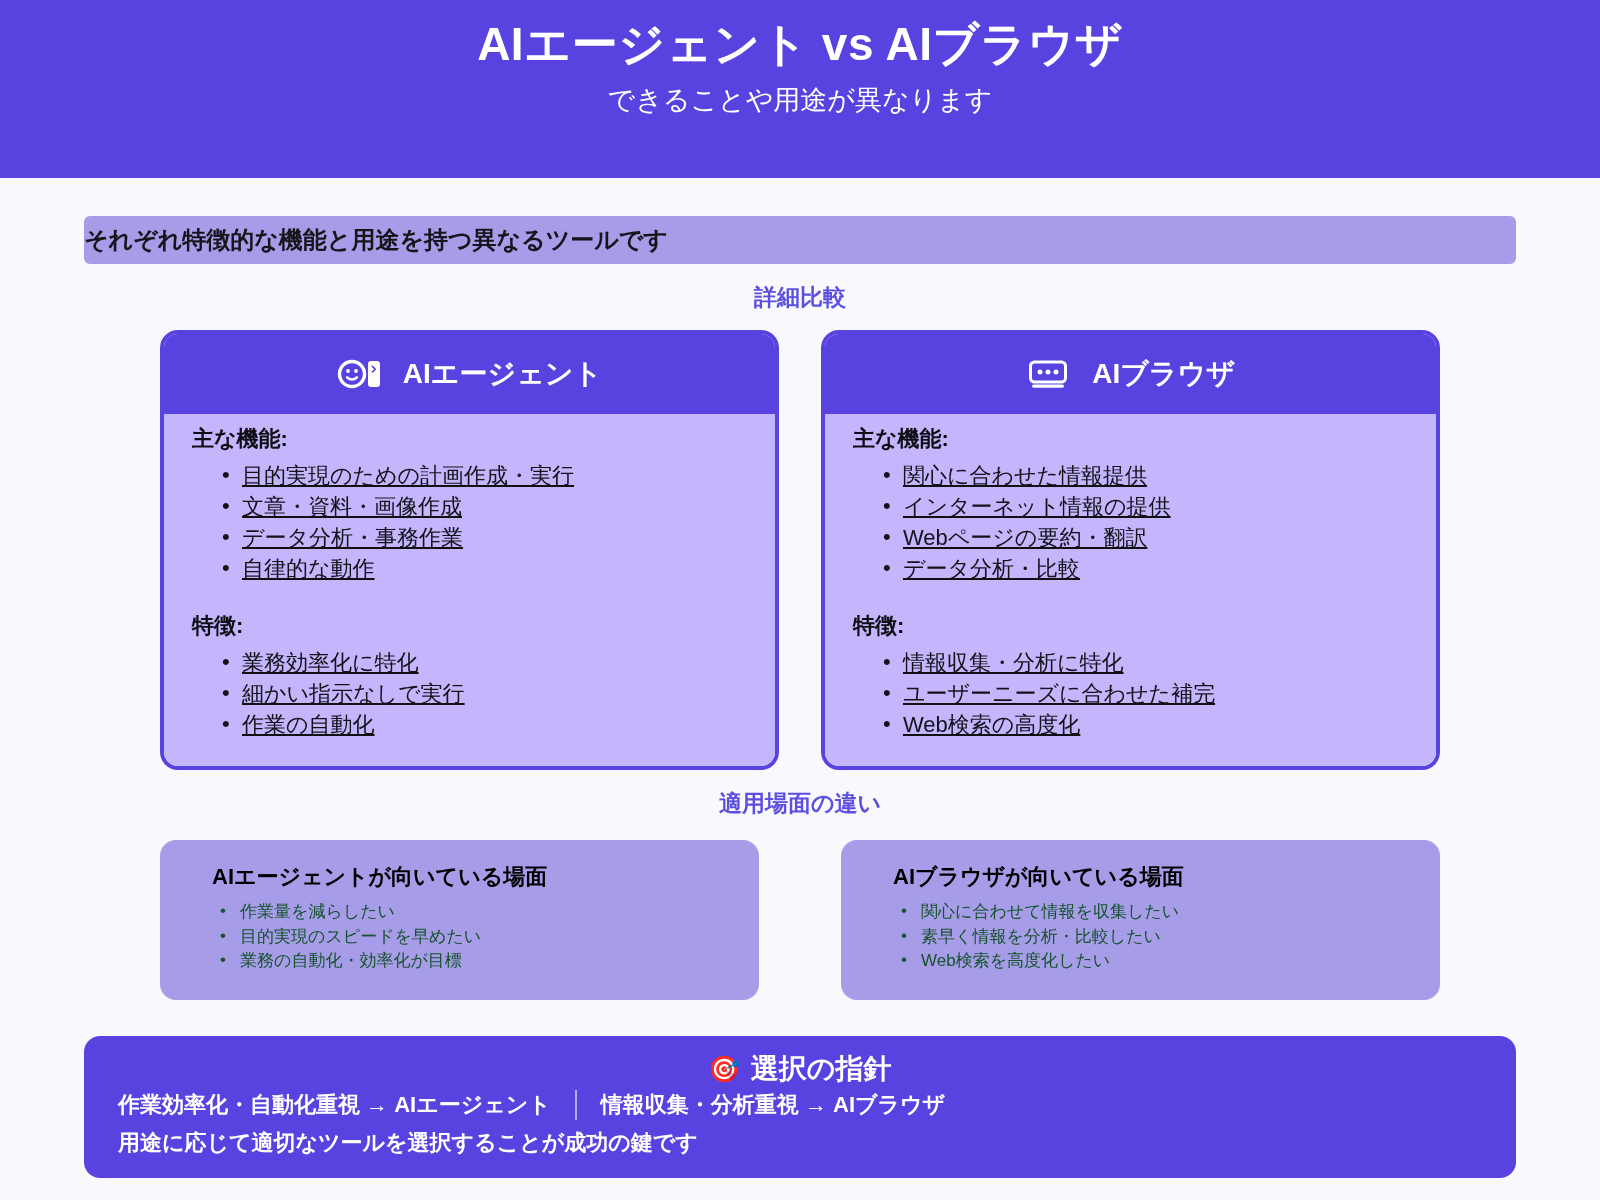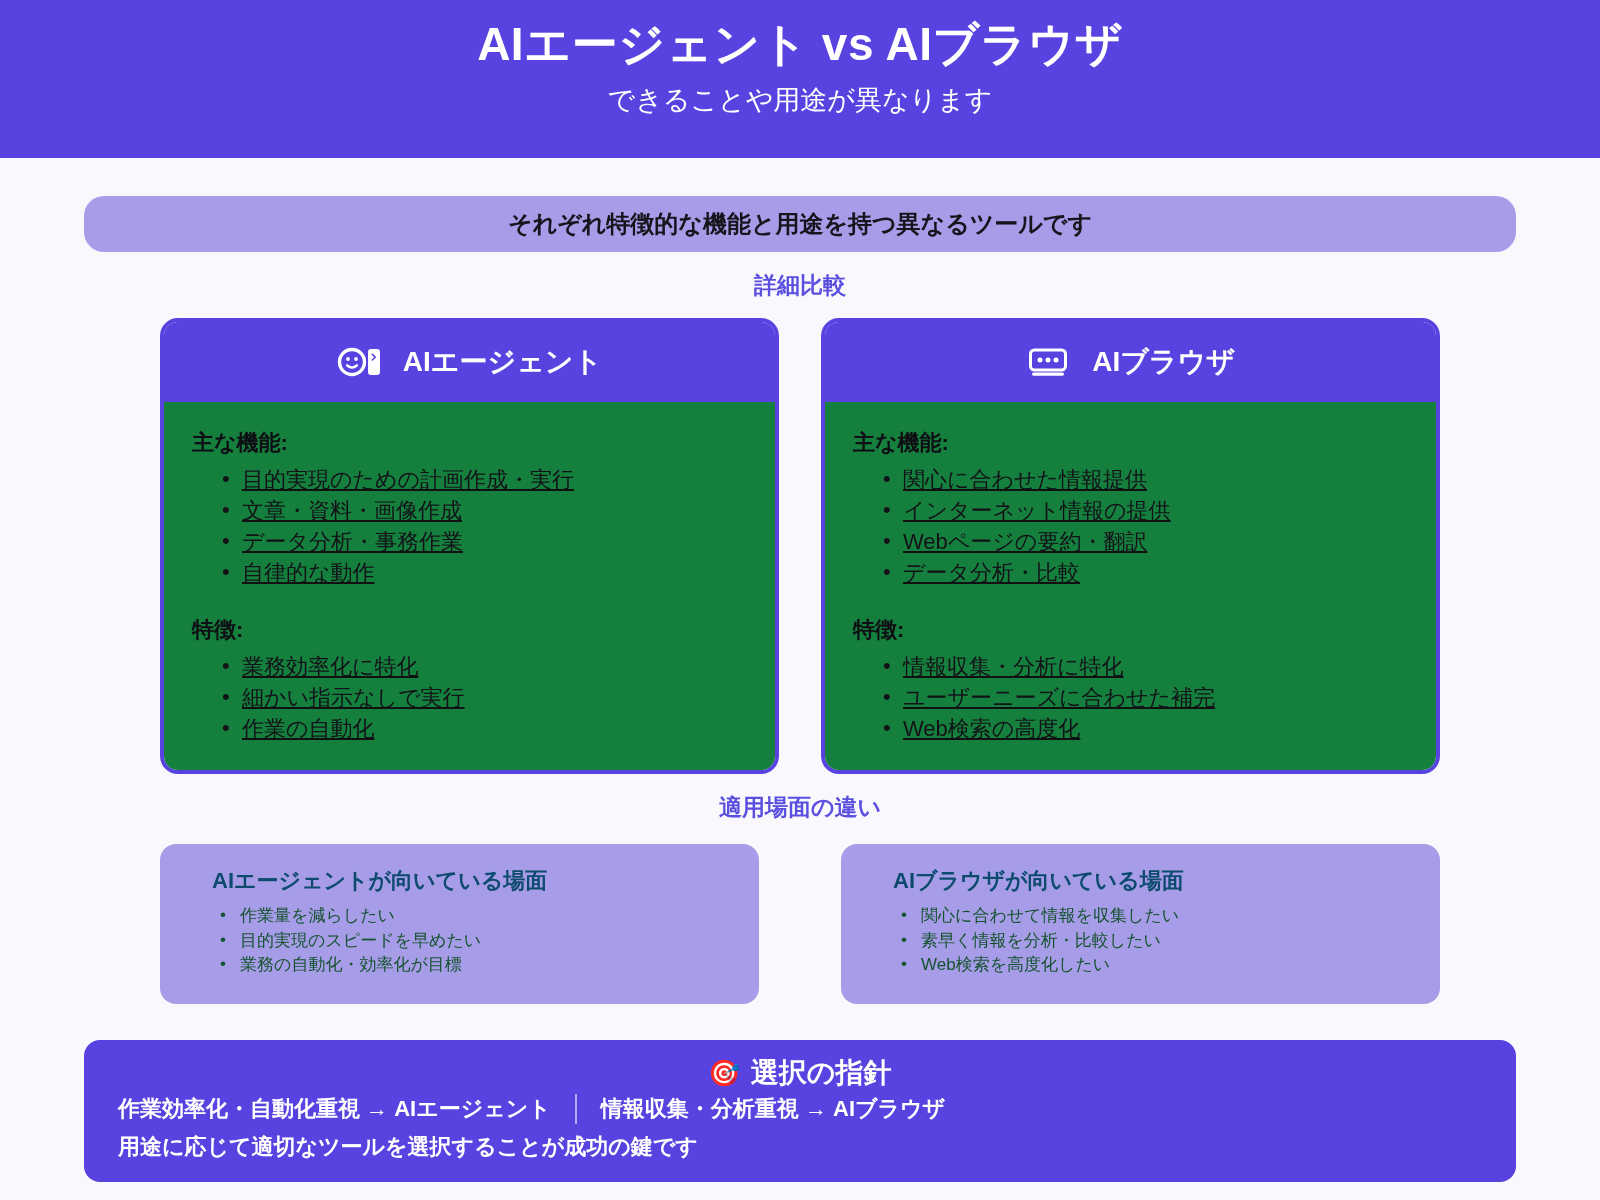--- a/index.html
+++ b/index.html
@@ -11,21 +11,21 @@
     height: 1200px;
     background: #f8f8fd;
     font-family: "Liberation Sans", "DejaVu Sans", sans-serif;
     color: #111111;
     overflow: hidden;
   }
 
   
   .hero {
     background: #5843e0;
-    height: 158px;
+    height: 178px;
     box-sizing: border-box;
     padding-top: 16px;
     text-align: center;
     color: #ffffff;
   }
   .hero-title {
     font-size: 46px;
     font-weight: bold;
     letter-spacing: 0.5px;
     line-height: 1.25;
@@ -35,25 +35,25 @@
     font-size: 27px;
     font-weight: normal;
     margin: 10px 0 0 0;
     line-height: 1.2;
   }
 
   
   .banner {
     margin: 38px 84px 0 84px;
     background: #a79ce8;
-    border-radius: 20px;
-    height: 56px;
+    border-radius: 6px;
+    height: 48px;
     display: flex;
     align-items: center;
-    justify-content: center;
+    justify-content: flex-start;
   }
   .banner-text {
     font-size: 24px;
     font-weight: bold;
     color: #15151c;
   }
 
   .section-heading {
     text-align: center;
     font-size: 23px;
@@ -85,22 +85,22 @@
     justify-content: center;
     gap: 22px;
     margin: -1px;
   }
   .card-head-title {
     font-size: 28px;
     font-weight: bold;
     color: #ffffff;
   }
   .card-body {
-    background: #15803d;
-    padding: 26px 28px 26px 28px;
+    background: #c4b5fd;
+    padding: 10px 28px 26px 28px;
   }
   .group-label {
     font-size: 22px;
     font-weight: bold;
     color: #0e0e14;
     margin: 0 0 6px 0;
   }
   .group-label.second { margin-top: 26px; }
   ul.bullets {
     list-style: none;
@@ -134,21 +134,21 @@
     flex: 1 1 0;
     background: #a79ce8;
     border-radius: 16px;
     padding: 22px 26px 26px 26px;
     box-sizing: border-box;
     min-height: 152px;
   }
   .panel-title {
     font-size: 22px;
     font-weight: bold;
-    color: #0c4a6e;
+    color: #000000;
     margin: 0 0 8px 0;
     padding-left: 26px;
   }
   ul.panel-bullets {
     list-style: none;
     margin: 0;
     padding: 0 0 0 34px;
   }
   ul.panel-bullets li {
     font-size: 17px;

